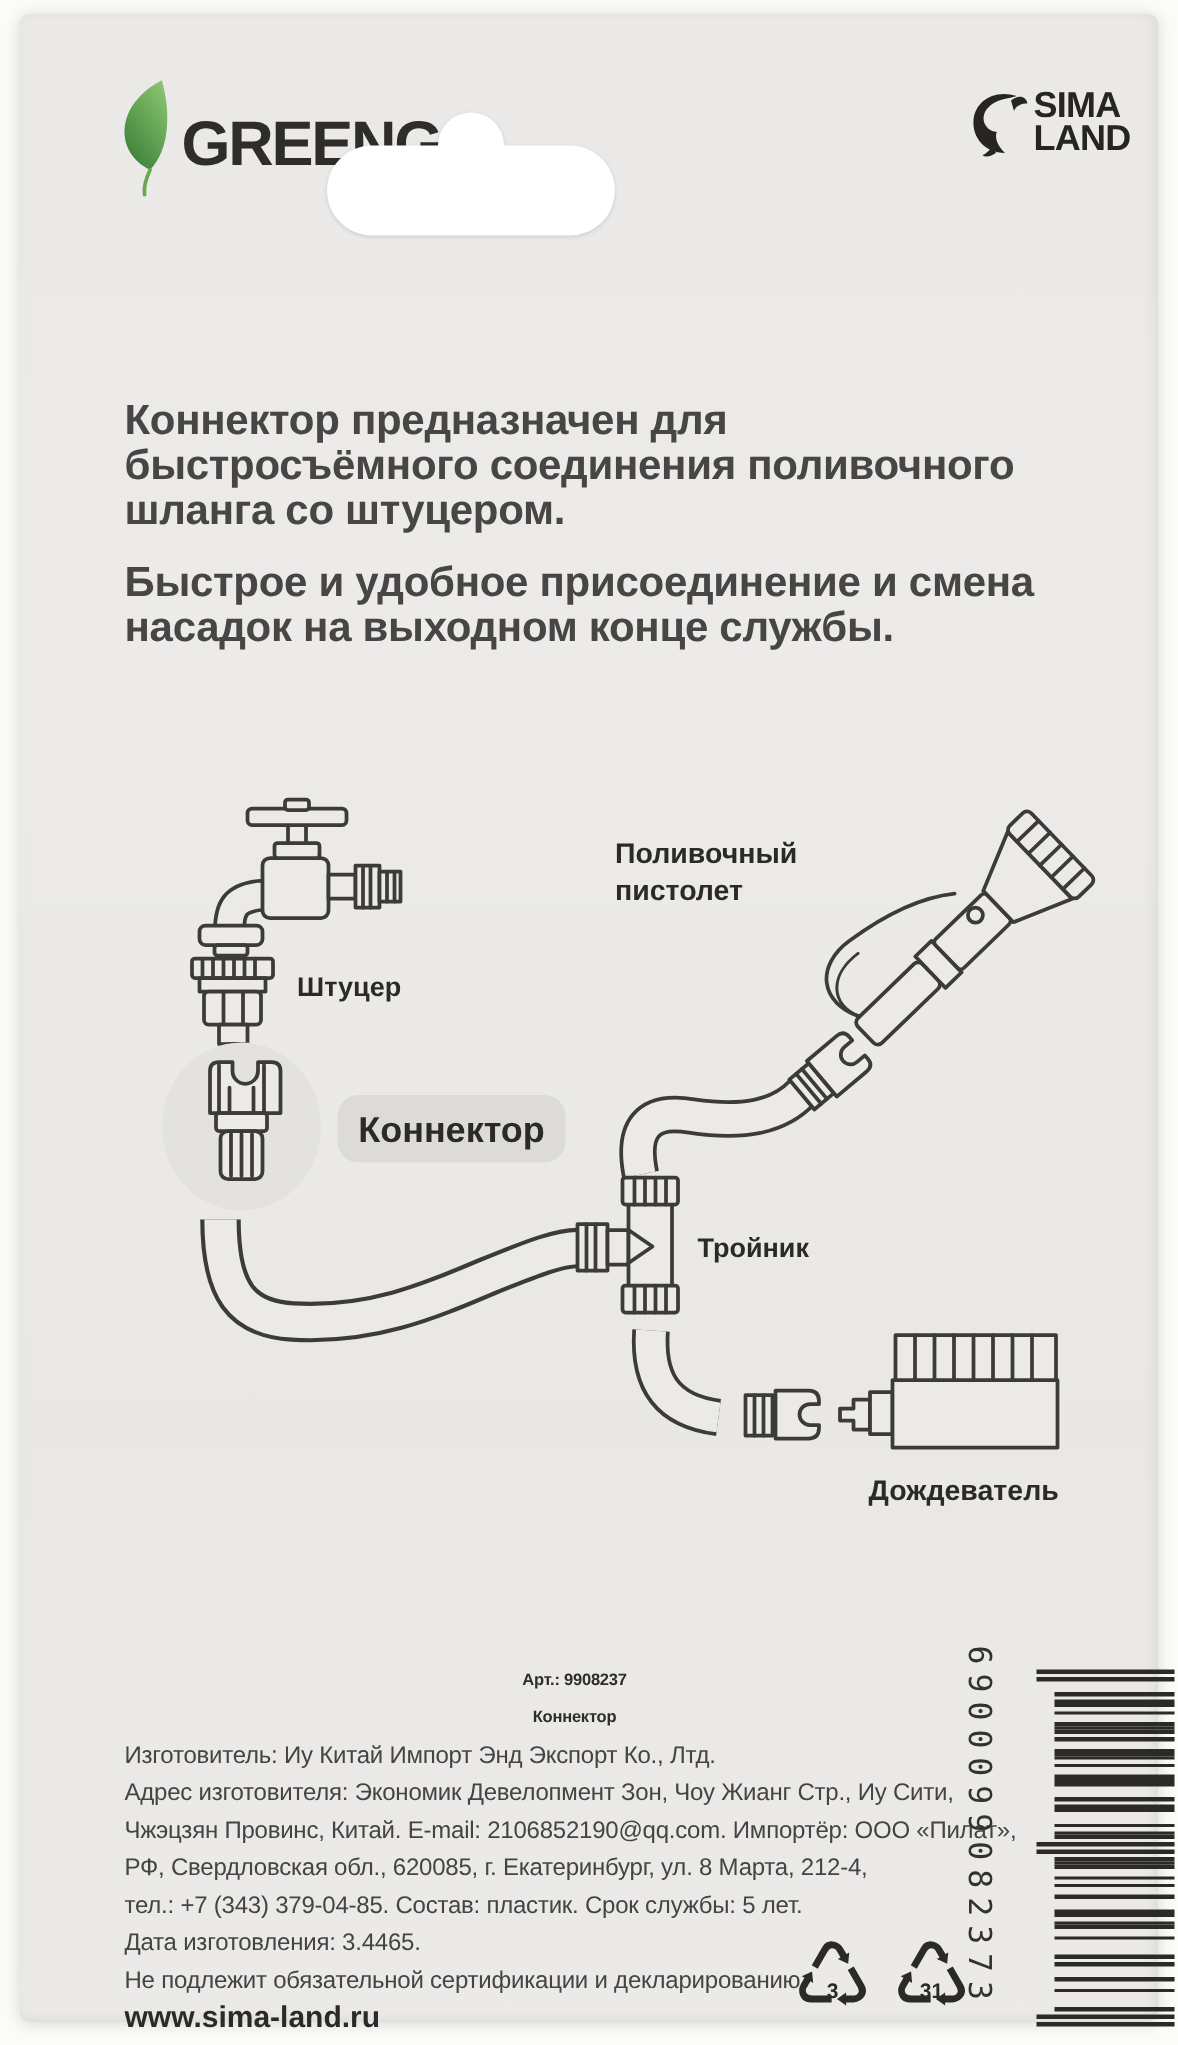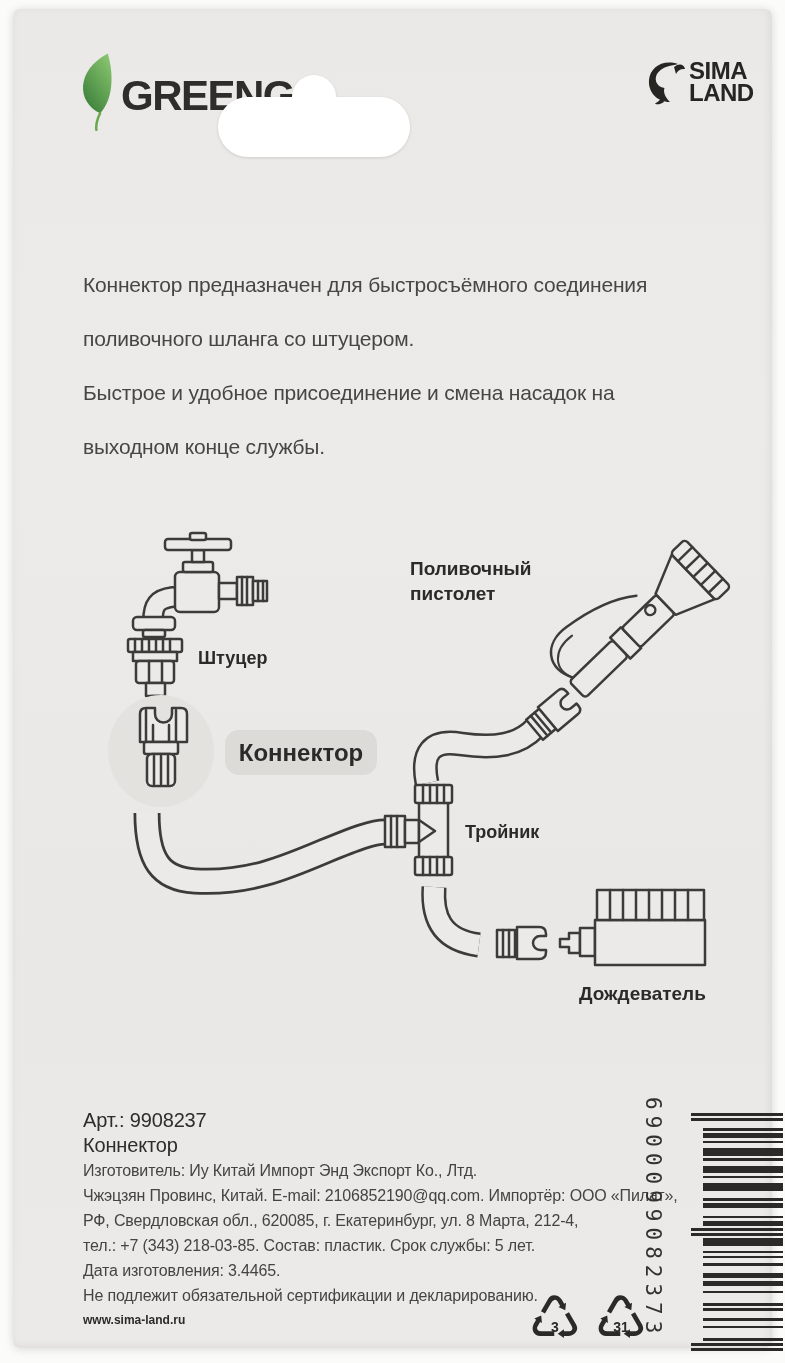--- a/index.html
+++ b/index.html
@@ -21,32 +21,32 @@
     font-size:42px;font-weight:bold;letter-spacing:-1.5px;color:#2e2d2a;
     margin-left:-8px;margin-top:10px;
   }
   .sima{position:absolute;left:634px;top:50px;display:flex;align-items:center;}
   .sima .words{display:flex;flex-direction:column;line-height:.92;margin-left:4px;}
   .sima .words span{font-size:24px;font-weight:bold;letter-spacing:-0.5px;color:#262522;}
   
   .slot{position:absolute;left:200px;top:58px;}
   
   .desc{position:absolute;left:70px;width:625px;color:#474645;
-        font-size:21px;line-height:54px;letter-spacing:-0.2px;}
+        font-size:28px;line-height:30px;letter-spacing:-0.2px;font-weight:bold;}
   .p1{top:228px;}
   .p2{top:336px;}
   
   .diagram{position:absolute;left:60px;top:490px;}
   .diagram text{font-family:"Liberation Sans",sans-serif;font-weight:bold;fill:#2b2a28;}
   
   .info{position:absolute;left:70px;top:1099px;width:600px;color:#454443;
         font-size:16px;line-height:25px;letter-spacing:-0.15px;white-space:nowrap;}
   .info .line{height:25px;}
-  .info .b{font-weight:normal;color:#2e2d2b;font-size:20px;}
-  .info .site{font-weight:bold;color:#2b2a28;font-size:12px;letter-spacing:0;}
+  .info .b{font-weight:bold;color:#2e2d2b;font-size:11px;text-align:center;}
+  .info .site{font-weight:bold;color:#2b2a28;font-size:20px;letter-spacing:0;}
   
   .recy{position:absolute;top:1276px;width:62px;height:66px;color:#2b2a28;}
   .recy .tri{font-size:60px;line-height:66px;display:block;text-align:center;
              font-family:"DejaVu Sans",sans-serif;}
   .recy .num{position:absolute;left:0;right:0;top:34px;text-align:center;
              font-size:14px;font-weight:bold;}
   .recy3{left:511px;}
   .recy21{left:577px;}
   
   .barcode-digits{
@@ -204,23 +204,24 @@
         <path d="M537 391 V421 M550 391 V421 M563 391 V421 M576 391 V421 M589 391 V421 M602 391 V421 M615 391 V421" fill="none"></path>
       </g>
       <text x="506" y="501" font-size="19" stroke="none">Дождеватель</text>
     </g>
   </svg>
 
   <div class="info">
     <div class="line b">Арт.: 9908237</div>
     <div class="line b">Коннектор</div>
     <div class="line">Изготовитель: Иу Китай Импорт Энд Экспорт Ко., Лтд.</div>
+    <div class="line">Адрес изготовителя: Экономик Девелопмент Зон, Чоу Жианг Стр., Иу Сити,</div>
     <div class="line">Чжэцзян Провинс, Китай. E-mail: 2106852190@qq.com. Импортёр: ООО «Пилат»,</div>
     <div class="line">РФ, Свердловская обл., 620085, г. Екатеринбург, ул. 8 Марта, 212-4,</div>
-    <div class="line">тел.: +7 (343) 218-03-85. Состав: пластик. Срок службы: 5 лет.</div>
+    <div class="line">тел.: +7 (343) 379-04-85. Состав: пластик. Срок службы: 5 лет.</div>
     <div class="line">Дата изготовления: 3.4465.</div>
     <div class="line">Не подлежит обязательной сертификации и декларированию.</div>
     <div class="line site">www.sima-land.ru</div>
   </div>
 
   <div class="recy recy3">
     <span class="tri">♺</span>
     <span class="num">3</span>
   </div>
   <div class="recy recy21">

